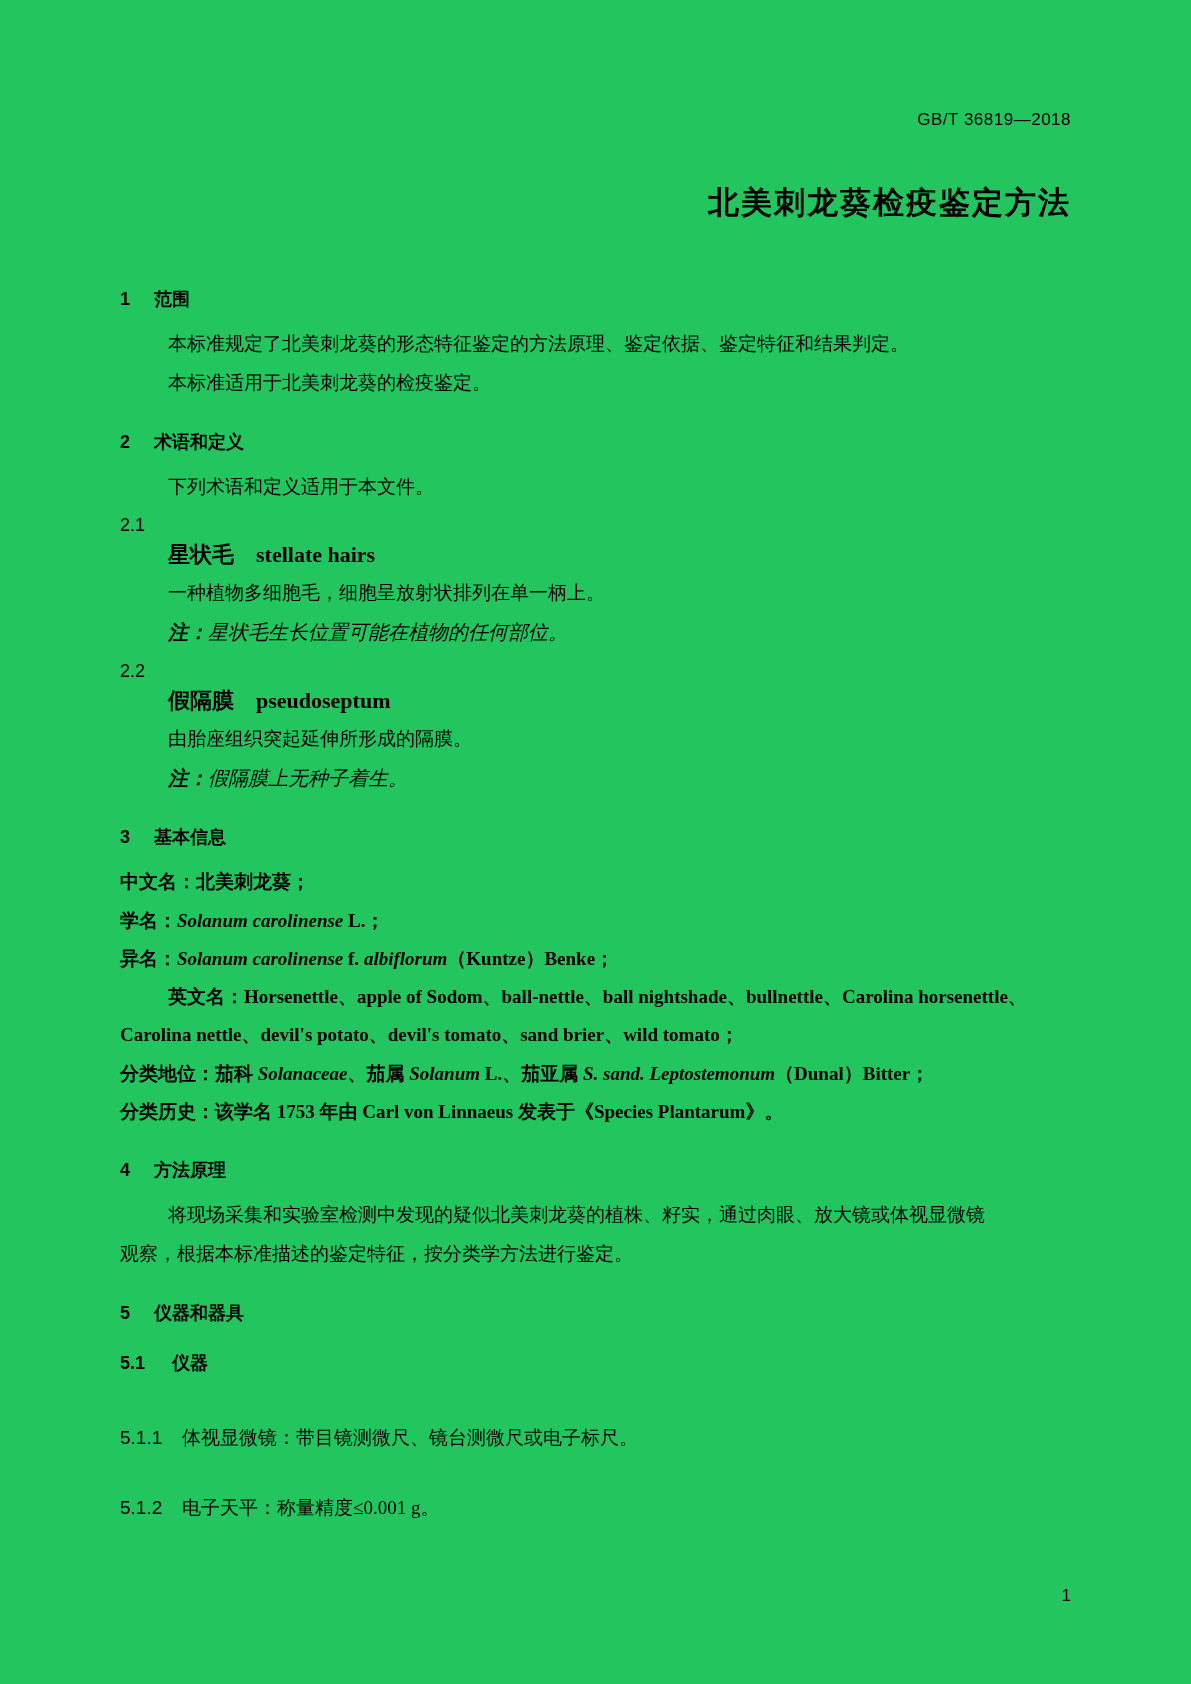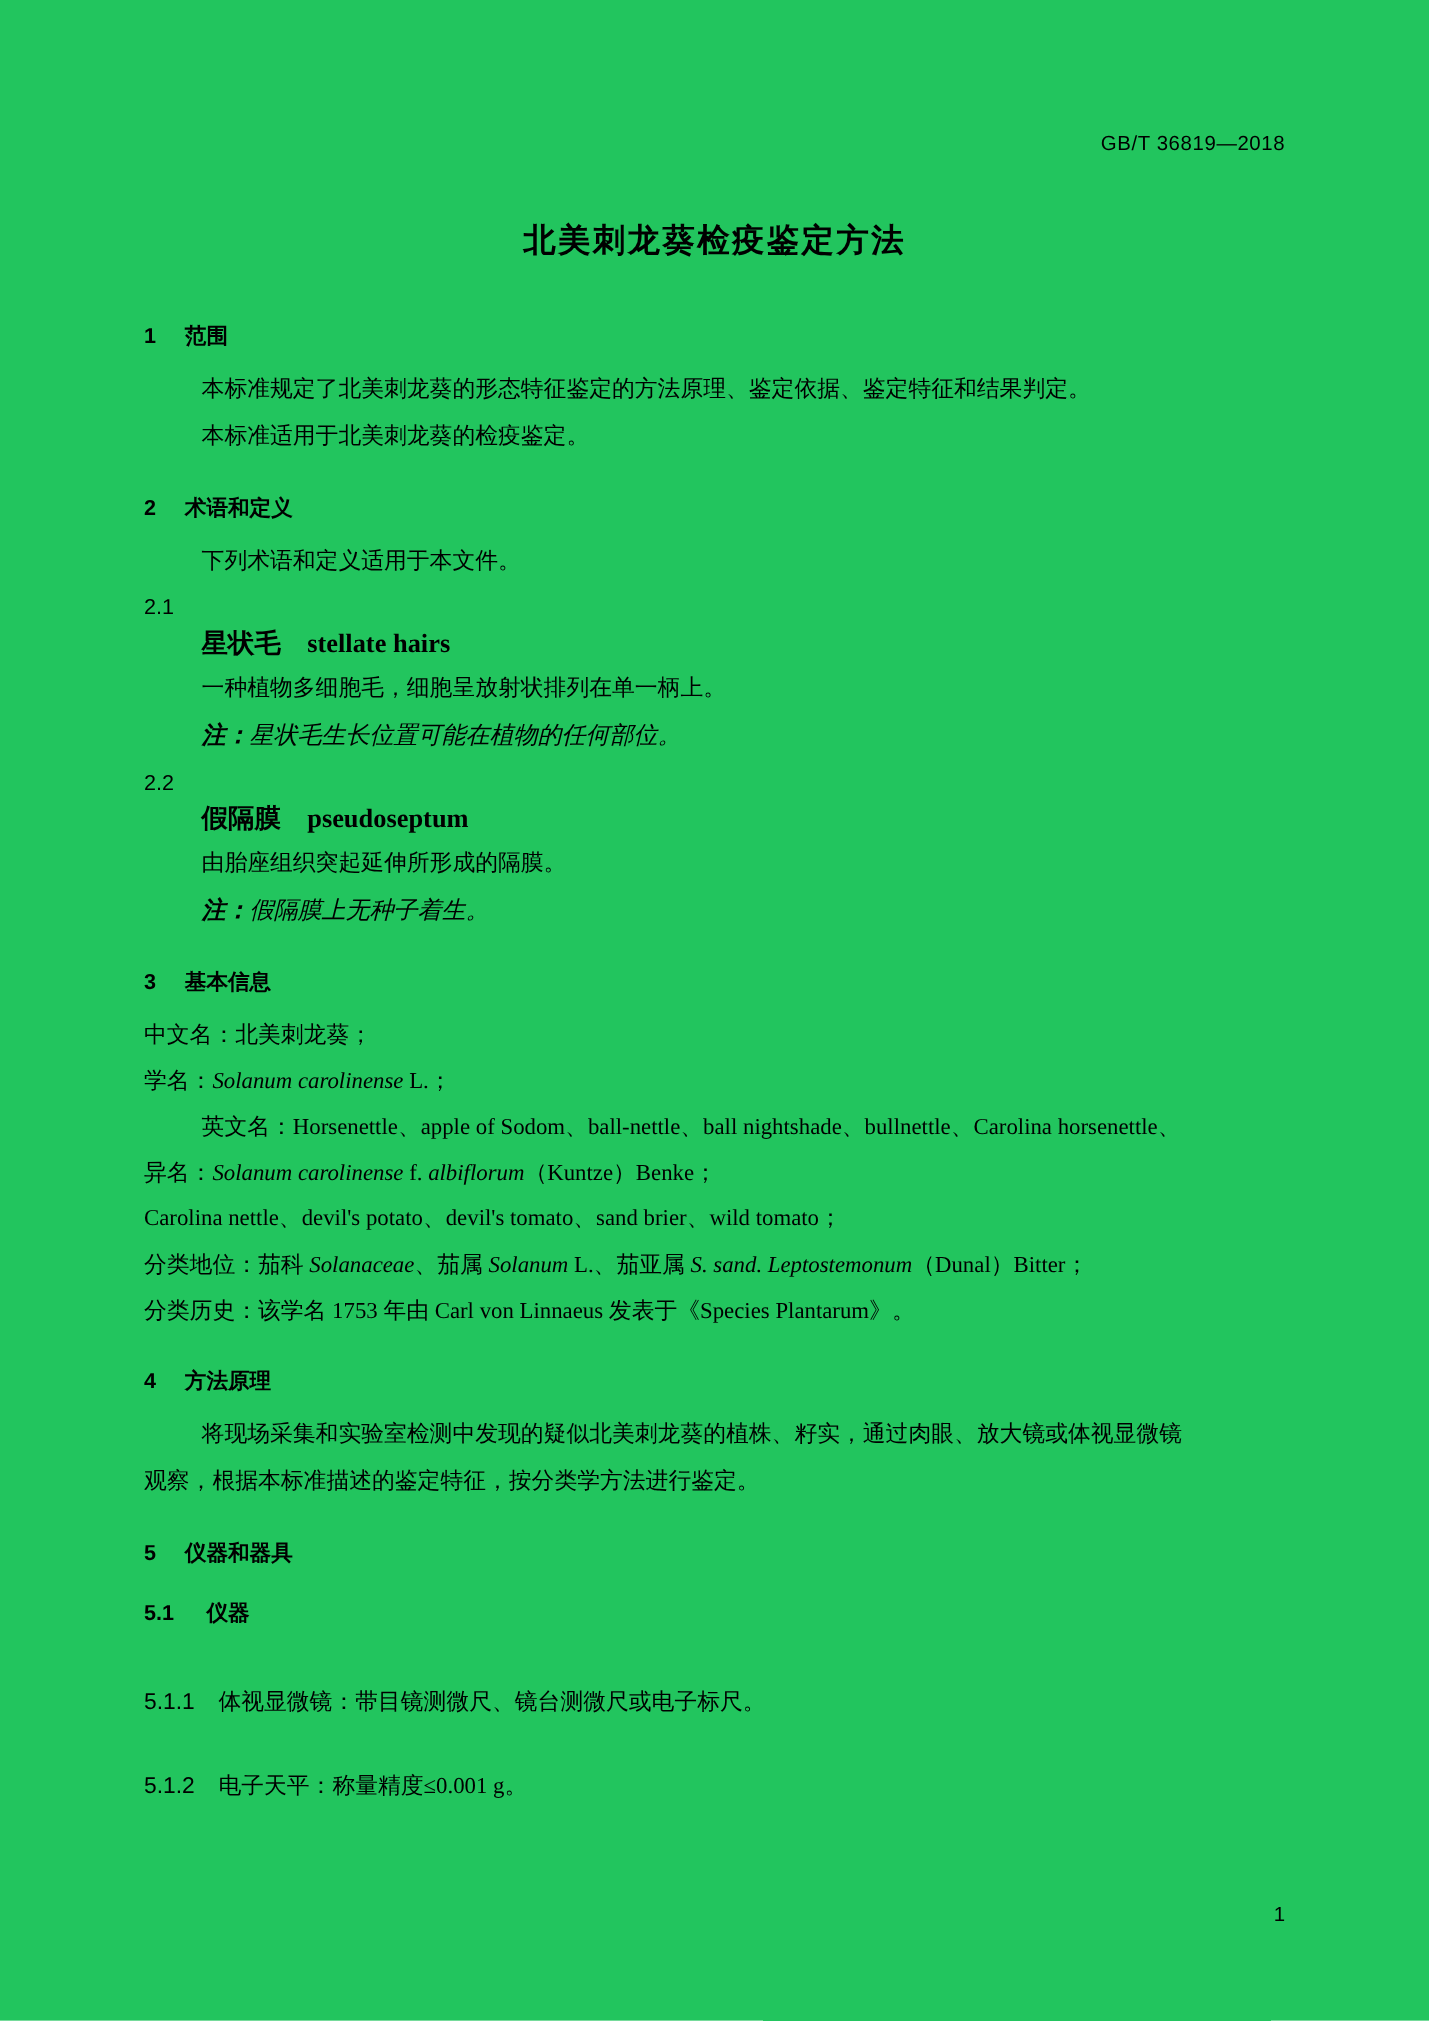--- a/index.html
+++ b/index.html
@@ -25,26 +25,26 @@
   }
   .header-std {
     text-align: right;
     font-family: "Liberation Sans", sans-serif;
     font-size: 17px;
     letter-spacing: 0.5px;
     color: #000;
     margin-bottom: 52px;
   }
   .doc-title {
-    text-align: center;
-    font-family: "Liberation Sans", sans-serif;
-    font-weight: bold;
-    font-size: 27px;
+    text-align: right;
+    font-family: "Liberation Sans", sans-serif;
+    font-weight: bold;
+    font-size: 31px;
     letter-spacing: 2px;
-    margin: 0 0 50px 0;
+    margin: 0 0 63px 0;
   }
   .h1 {
     font-family: "Liberation Sans", sans-serif;
     font-weight: bold;
     font-size: 18px;
     margin: 30px 0 16px 0;
   }
   .h1 .num {
     display: inline-block;
     width: 34px;
@@ -114,20 +114,21 @@
   }
   .page-num {
     position: absolute;
     right: 120px;
     bottom: 78px;
     font-family: "Liberation Sans", sans-serif;
     font-size: 17px;
   }
   .basic-info p {
     margin: 5px 0;
+    font-weight: bold;
   }
 </style>
 </head>
 <body>
 
 <div class="page">
 
   <div class="content">
 
     <div class="header-std">GB/T  36819—2018</div>
@@ -164,25 +165,25 @@
     </div>
 
     <div class="h1">
       <span class="num">3</span><span>基本信息</span>
     </div>
     <div class="basic-info">
       <p class="body indent">中文名：北美刺龙葵；</p>
       <p class="body indent">
         <span>学名：</span><span class="it">Solanum carolinense</span><span> L.；</span>
       </p>
+      <p class="body indent">
+        <span>异名：</span><span class="it">Solanum carolinense</span><span> f. </span><span class="it">albiflorum</span><span>（Kuntze）Benke；</span>
+      </p>
       <p class="body hang">
         <span>英文名：Horsenettle、apple of Sodom、ball-nettle、ball nightshade、bullnettle、Carolina horsenettle、</span>
-      </p>
-      <p class="body indent">
-        <span>异名：</span><span class="it">Solanum carolinense</span><span> f. </span><span class="it">albiflorum</span><span>（Kuntze）Benke；</span>
       </p>
       <p class="body">Carolina nettle、devil's potato、devil's tomato、sand brier、wild tomato；</p>
       <p class="body indent">
         <span>分类地位：茄科 </span><span class="it">Solanaceae</span><span>、茄属 </span><span class="it">Solanum</span><span> L.、茄亚属 </span><span class="it">S. sand. Leptostemonum</span><span>（Dunal）Bitter；</span>
       </p>
       <p class="body indent">分类历史：该学名 1753 年由 Carl von Linnaeus 发表于《Species Plantarum》。</p>
     </div>
 
     <div class="h1">
       <span class="num">4</span><span>方法原理</span>

